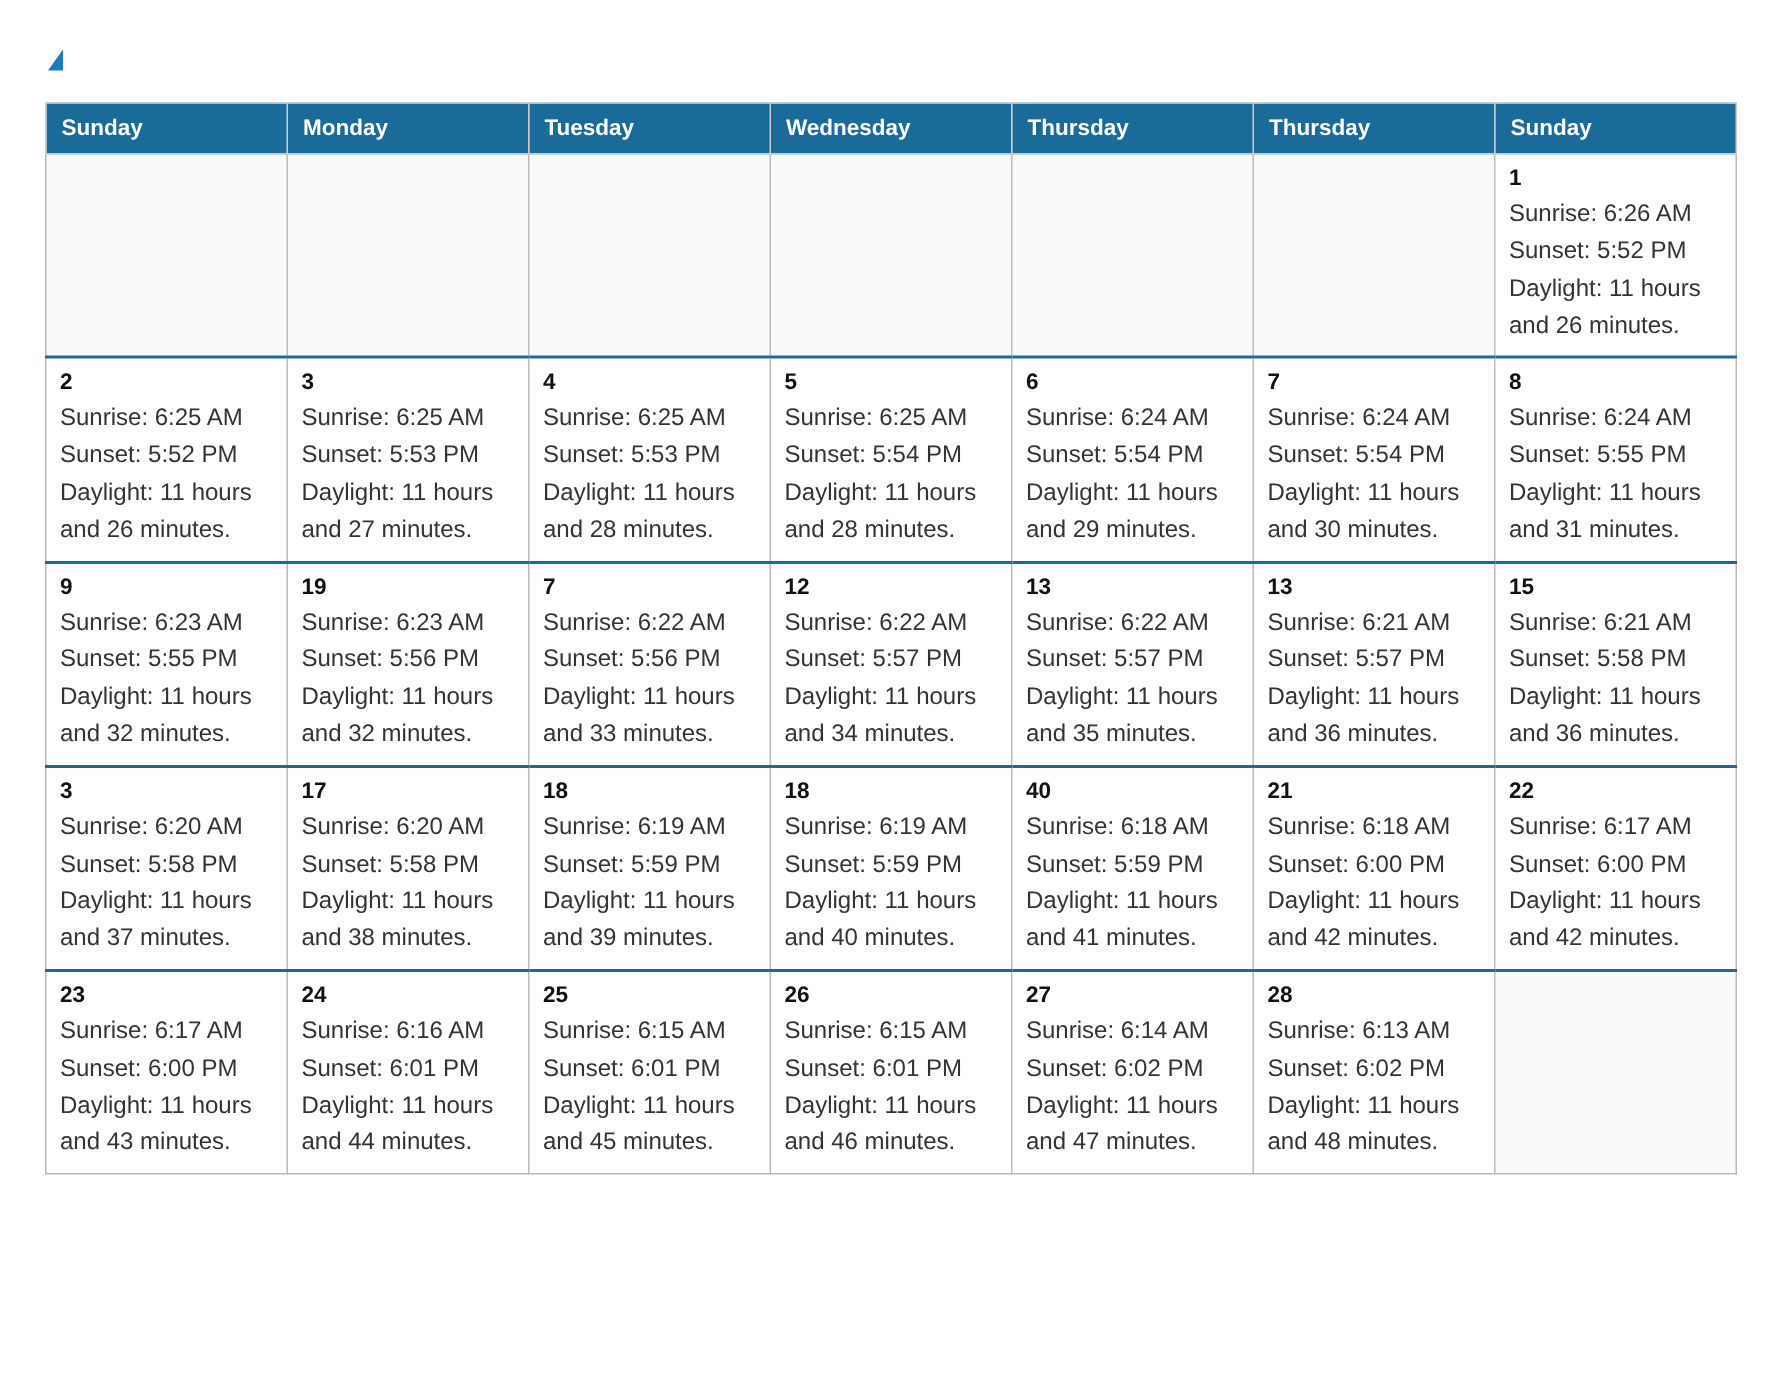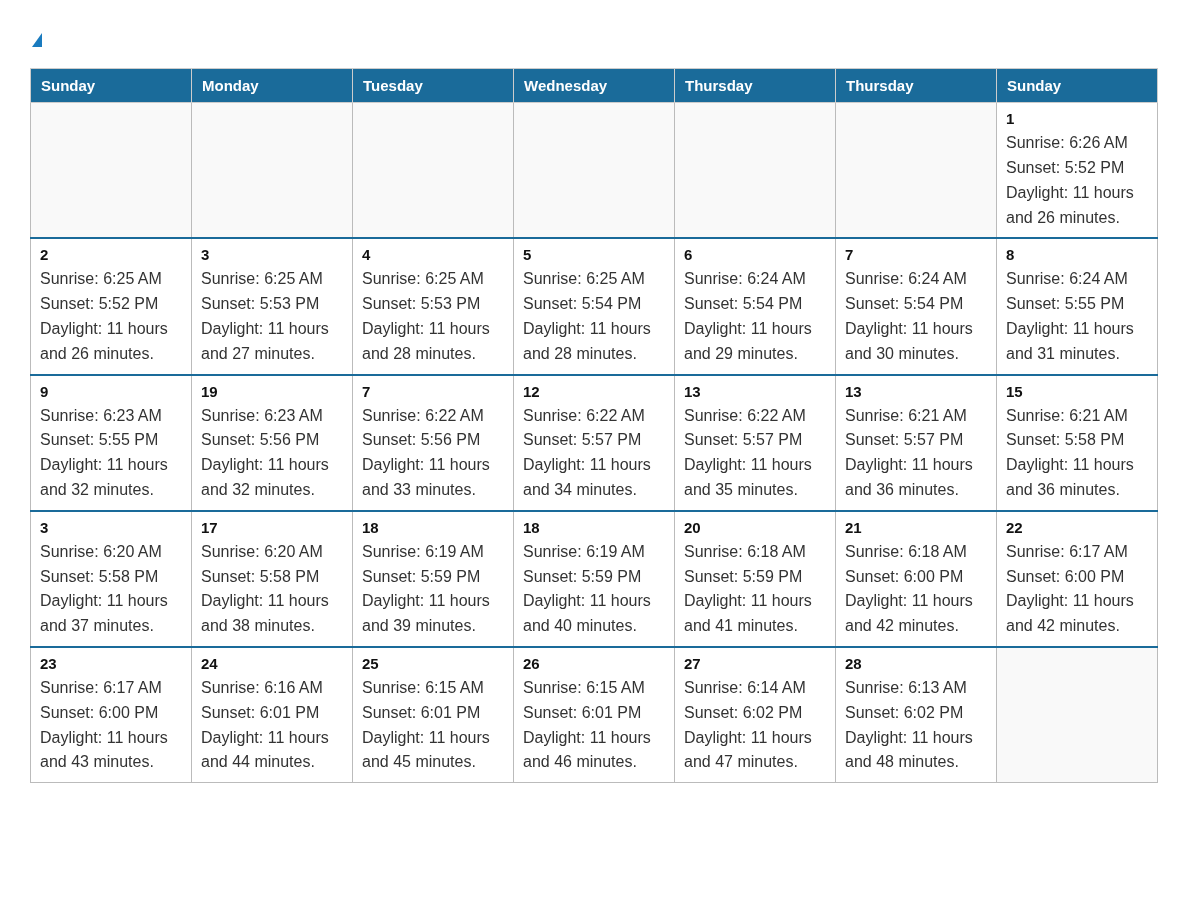--- a/index.html
+++ b/index.html
@@ -255,21 +255,21 @@
 Sunset: 5:59 PM
 Daylight: 11 hours and 39 minutes.</div>
         </td>
         <td>
           <span class="day-number">18</span>
           <div class="day-info">Sunrise: 6:19 AM
 Sunset: 5:59 PM
 Daylight: 11 hours and 40 minutes.</div>
         </td>
         <td>
-          <span class="day-number">20</span>
+          <span class="day-number">40</span>
           <div class="day-info">Sunrise: 6:18 AM
 Sunset: 5:59 PM
 Daylight: 11 hours and 41 minutes.</div>
         </td>
         <td>
           <span class="day-number">21</span>
           <div class="day-info">Sunrise: 6:18 AM
 Sunset: 6:00 PM
 Daylight: 11 hours and 42 minutes.</div>
         </td>

